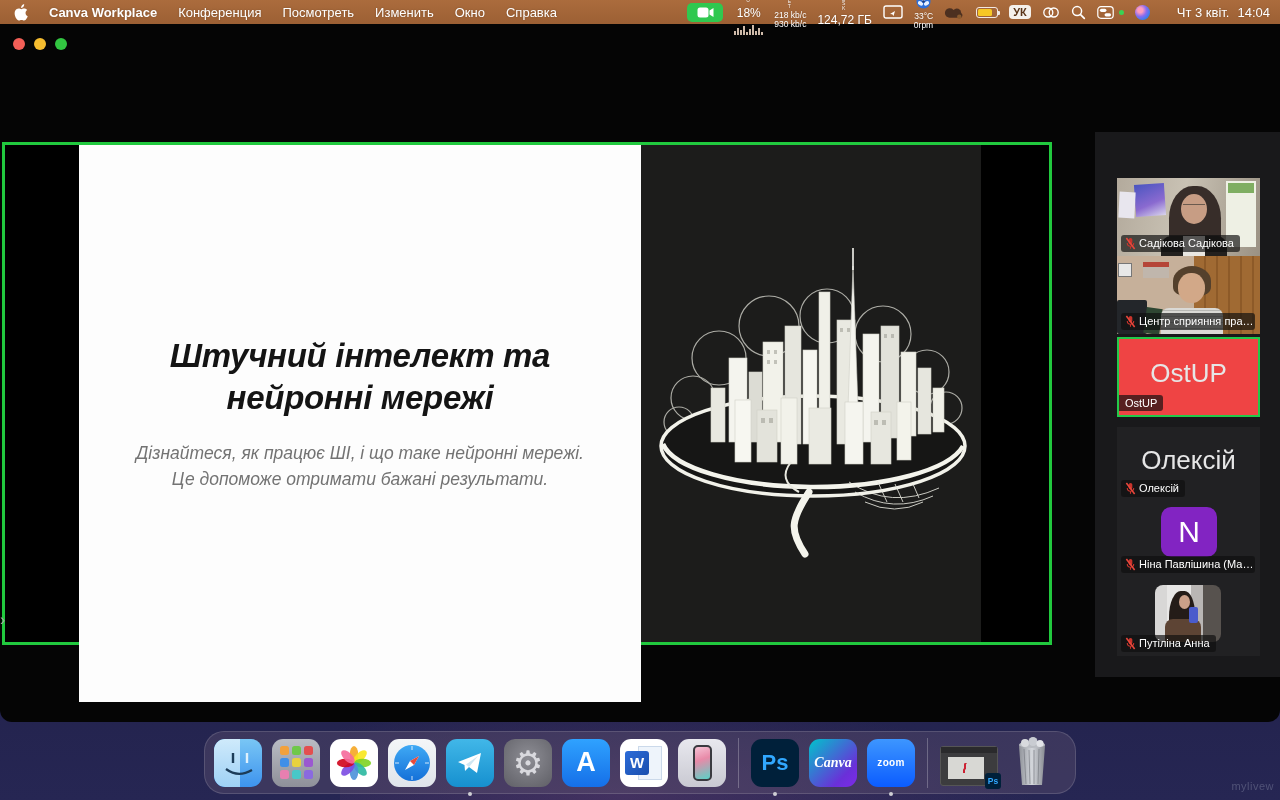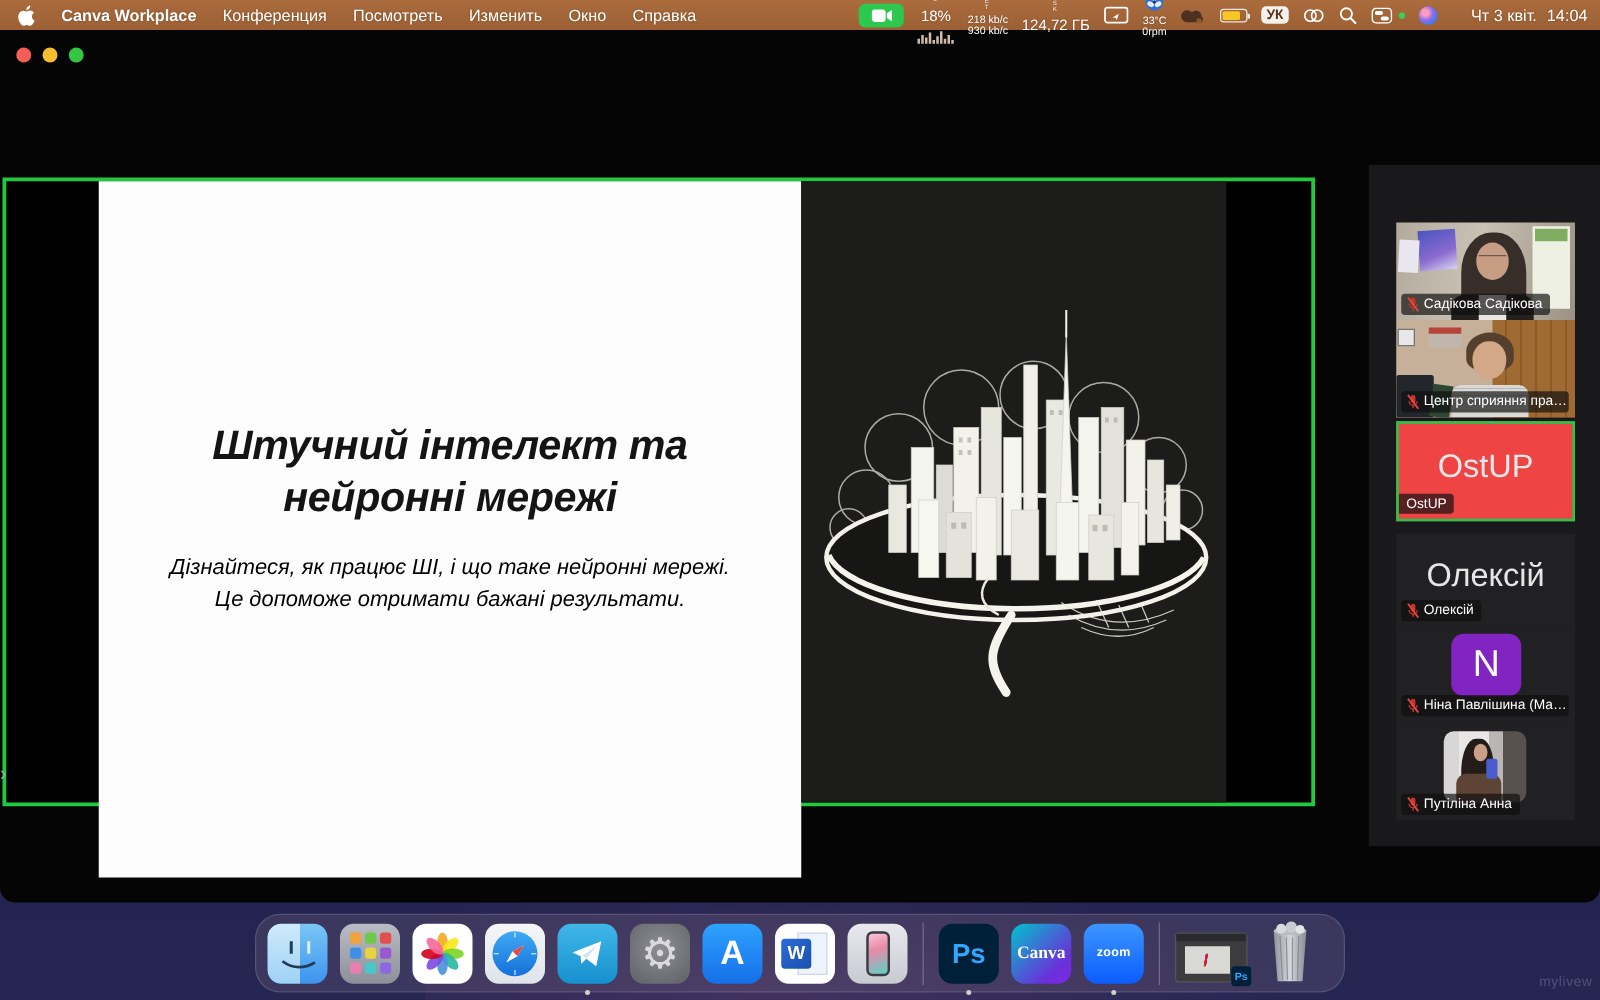--- a/index.html
+++ b/index.html
@@ -52,21 +52,21 @@
   .right-panel-bg { position:absolute; left:1095px; top:108px; width:185px; height:545px; background:#19191b; }
 
   
   .share { position:absolute; left:2px; top:118px; width:1050px; height:503px;
     border:3px solid #21c93e; background:#000; }
   .slide-white { position:absolute; left:74px; top:0; width:562px; height:557px; background:#fdfdfd;font-style:italic; }
   .slide-dark { position:absolute; left:636px; top:0; width:340px; height:497px; background:#1c1c1b; }
   .slide-title { position:absolute; left:40px; top:190px; width:482px; text-align:center;
     font-size:33px; font-weight:bold; color:#141414; line-height:1.28; letter-spacing:-.3px; }
   .slide-sub { position:absolute; left:48px; top:295px; width:466px; text-align:center;
-    font-size:17.5px; color:#000000; line-height:1.5; }
+    font-size:17.5px; color:#737373; line-height:1.5; }
   .city-wrap { position:absolute; left:0; top:85px; width:340px; height:330px; }
   .edge-chevron { position:absolute; left:0px; top:588px; z-index:20; color:#9fae9f; font-size:16px; line-height:16px; }
 
   
   .tiles { position:absolute; left:1117px; top:154px; width:143px; z-index:10; }
   .tile { position:absolute; left:0; width:143px; overflow:hidden; background:#222224; }
   .tile.active { border:2px solid #23c94a; }
   .name-pill { position:absolute; left:4px; bottom:4px; max-width:134px; display:inline-flex; align-items:center; gap:3px;
     background:rgba(15,15,15,.68); border-radius:3px; padding:1.5px 6px 2.5px 4px;
     font-size:11px; color:#fff; white-space:nowrap; overflow:hidden; z-index:3; }
@@ -132,21 +132,21 @@
   .dk-appstore span { color:#fff; font-size:27px; font-weight:bold; }
   .dk-word { background:#fff; overflow:hidden; }
   .dk-word .page { position:absolute; right:6px; top:7px; width:24px; height:34px; background:#eef4fb; border:1px solid #cbd9ea; }
   .dk-word .wsq { position:absolute; left:5px; top:12px; width:24px; height:24px; background:linear-gradient(135deg,#2b6bd8,#1a4fae); color:#fff; display:flex; align-items:center; justify-content:center; font-weight:bold; font-size:15px; border-radius:3px; }
   .dk-iphone { background:linear-gradient(180deg,#e8e8ee,#c9c9d2); display:flex; align-items:center; justify-content:center; }
   .dk-iphone .ph { width:19px; height:36px; border-radius:5px; border:2.5px solid #3a3a40;
      background:linear-gradient(160deg,#f6c3d6 0%,#e88aa8 40%,#5ad2c8 100%); }
   .dk-ps { background:#00203a; display:flex; align-items:center; justify-content:center; }
   .dk-ps span { color:#31a8ff; font-size:22px; font-weight:bold; }
   .dk-canva { background:linear-gradient(135deg,#00c4cc,#6a30d8 75%,#7d2ae8); display:flex; align-items:center; justify-content:center; }
-  .dk-canva span { color:#fff; font-family:"Liberation Serif", serif; font-weight:bold; font-size:14px; }
+  .dk-canva span { color:#fff; font-family:"Liberation Serif", serif; font-style:italic; font-weight:bold; font-size:14px; }
   .dk-zoom { background:linear-gradient(180deg,#3d96ff,#0b5cff); display:flex; align-items:center; justify-content:center; }
   .dk-zoom span { color:#fff; font-size:10px; font-weight:bold; letter-spacing:.3px; }
   .dk-minwin { width:58px; height:40px; margin-top:6px; border-radius:3px; background:#3c3c3e; border:1px solid #555; position:relative; }
   .dk-minwin .bar { position:absolute; left:0; top:0; width:100%; height:6px; background:#2a2a2c; }
   .dk-minwin .cnv { position:absolute; left:7px; top:10px; width:36px; height:22px; background:#d8d8d4; }
   .dk-minwin .scr { position:absolute; left:10px; top:16px; width:28px; height:10px;
      background:linear-gradient(100deg,transparent 45%,#c23 46% 52%,transparent 53%); }
   .dk-minwin .badge { position:absolute; right:-4px; bottom:-4px; width:16px; height:16px; background:#00203a;
      border-radius:3px; color:#31a8ff; font-size:8.5px; font-weight:bold; display:flex; align-items:center; justify-content:center; }
   .dk-trash { background:transparent; display:flex; align-items:flex-end; justify-content:center; }

